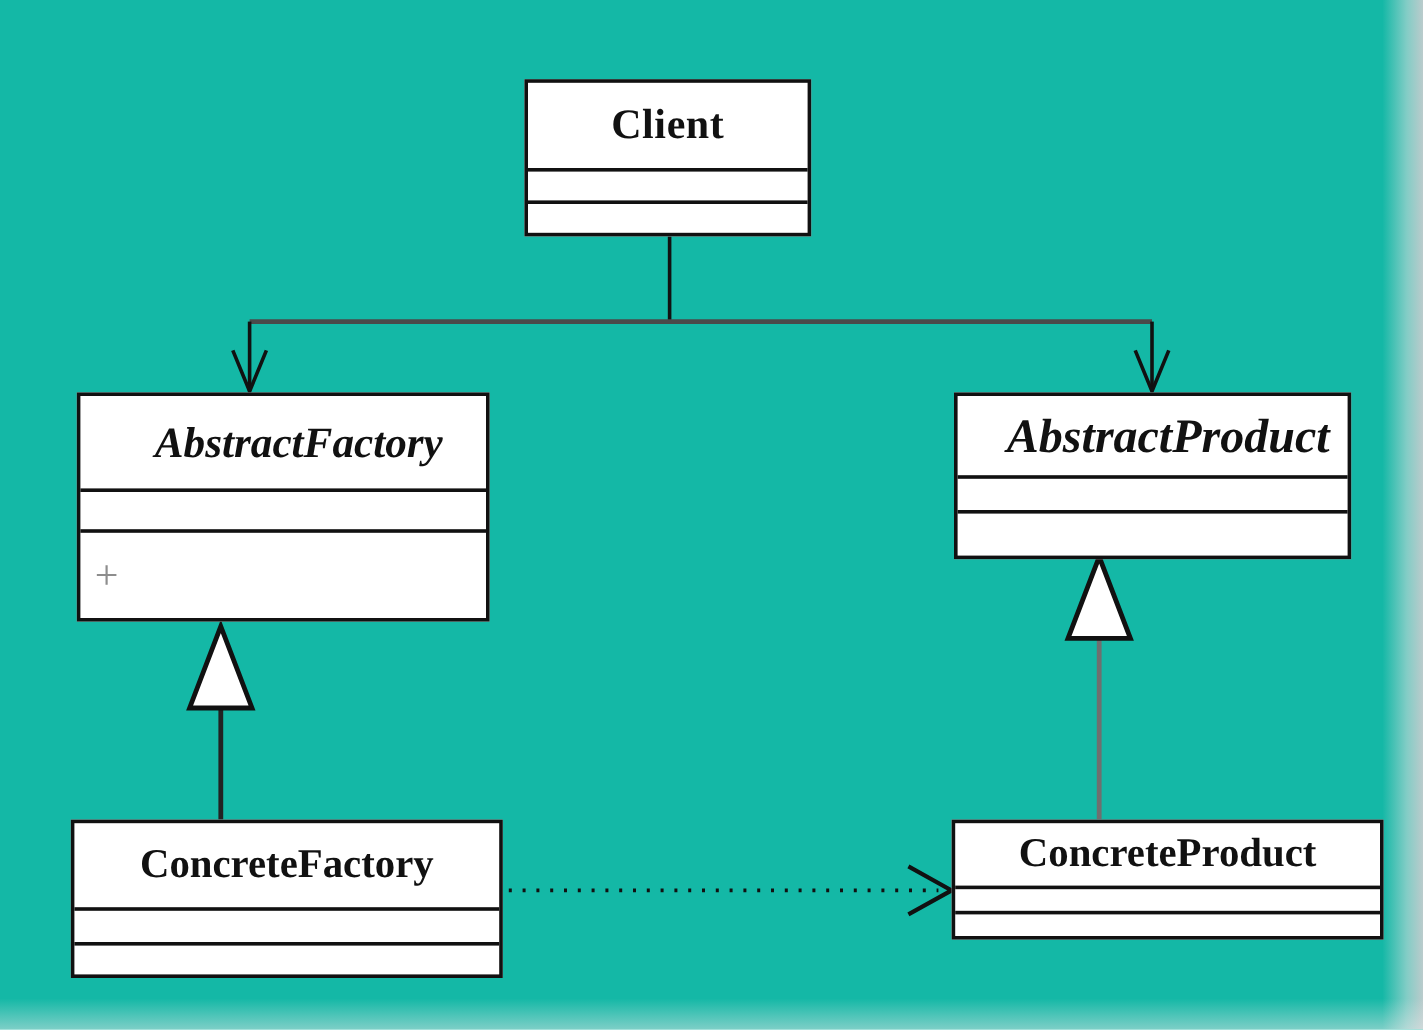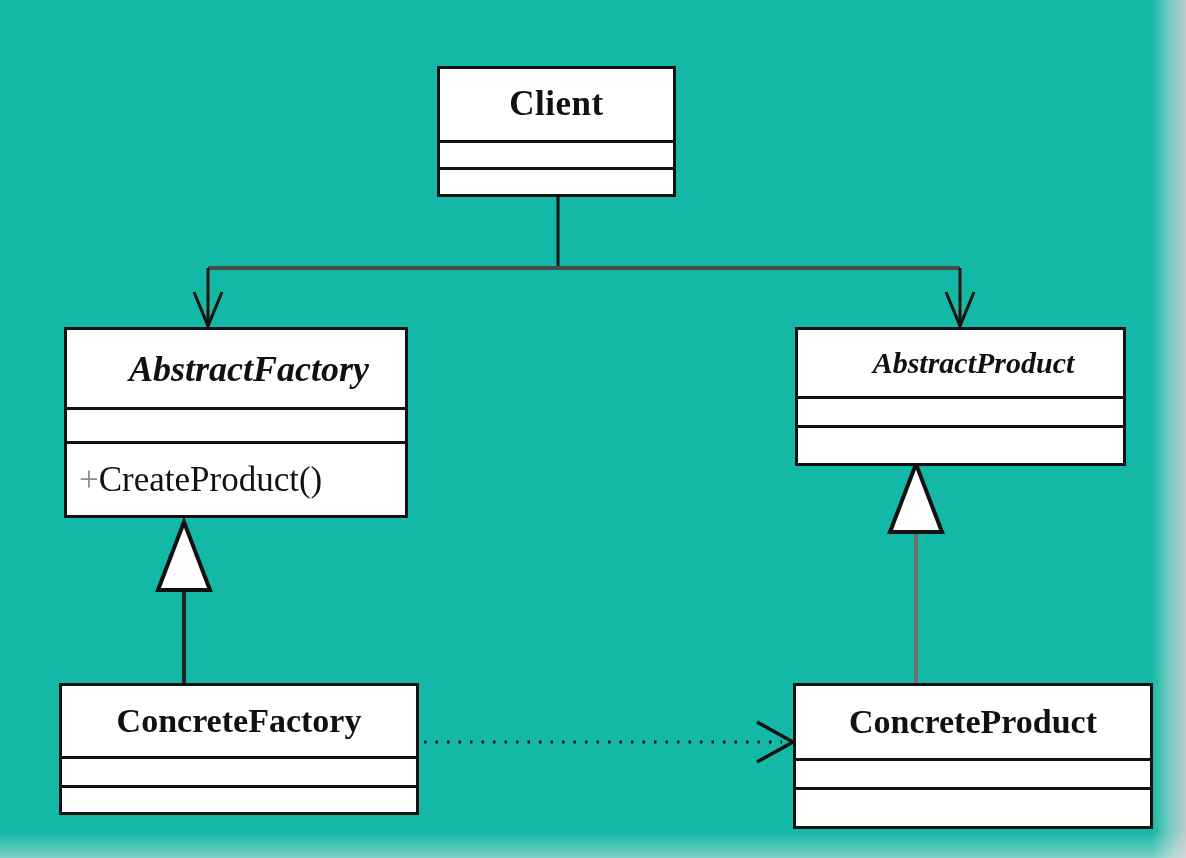--- a/index.html
+++ b/index.html
@@ -126,37 +126,36 @@
     <div class="cell name" style="height:73px; font-size:35px; letter-spacing:0.5px;">Client</div>
     <div class="cell members" style="height:28px; font-size:22px;"></div>
     <div class="cell members" style="height:28px; font-size:22px;"></div>
   </div>
 
   <div class="uml-class" style="left:64px; top:327px; width:344px; height:191px;">
     <div class="cell name abstract" style="height:77px; font-size:36px;">AbstractFactory</div>
     <div class="cell members" style="height:34px; font-size:22px;"></div>
     <div class="cell members pad" style="height:74px; font-size:35px;">
       <span class="plus">+</span>
-        <span>CreateProduct()</span>
     </div>
   </div>
 
   <div class="uml-class" style="left:795px; top:327px; width:331px; height:139px;">
-    <div class="cell name abstract" style="height:66px; font-size:30px;">AbstractProduct</div>
+    <div class="cell name abstract" style="height:66px; font-size:40px;">AbstractProduct</div>
     <div class="cell members" style="height:29px; font-size:22px;"></div>
     <div class="cell members" style="height:29px; font-size:22px;"></div>
   </div>
 
   <div class="uml-class" style="left:59px; top:683px; width:360px; height:132px;">
     <div class="cell name" style="height:72px; font-size:34px;">ConcreteFactory</div>
     <div class="cell members" style="height:29px; font-size:22px;"></div>
     <div class="cell members" style="height:28px; font-size:22px;"></div>
   </div>
 
-  <div class="uml-class" style="left:793px; top:683px; width:360px; height:146px;">
+  <div class="uml-class" style="left:793px; top:683px; width:360px; height:100px;">
     <div class="cell name" style="height:72px; font-size:34px;">ConcreteProduct</div>
     <div class="cell members" style="height:29px; font-size:22px;"></div>
     <div class="cell members" style="height:28px; font-size:22px;"></div>
   </div>
 
   <div id="edge-shade-right"></div>
   <div id="edge-shade-bottom"></div>
 </div>
 
 </body></html>

